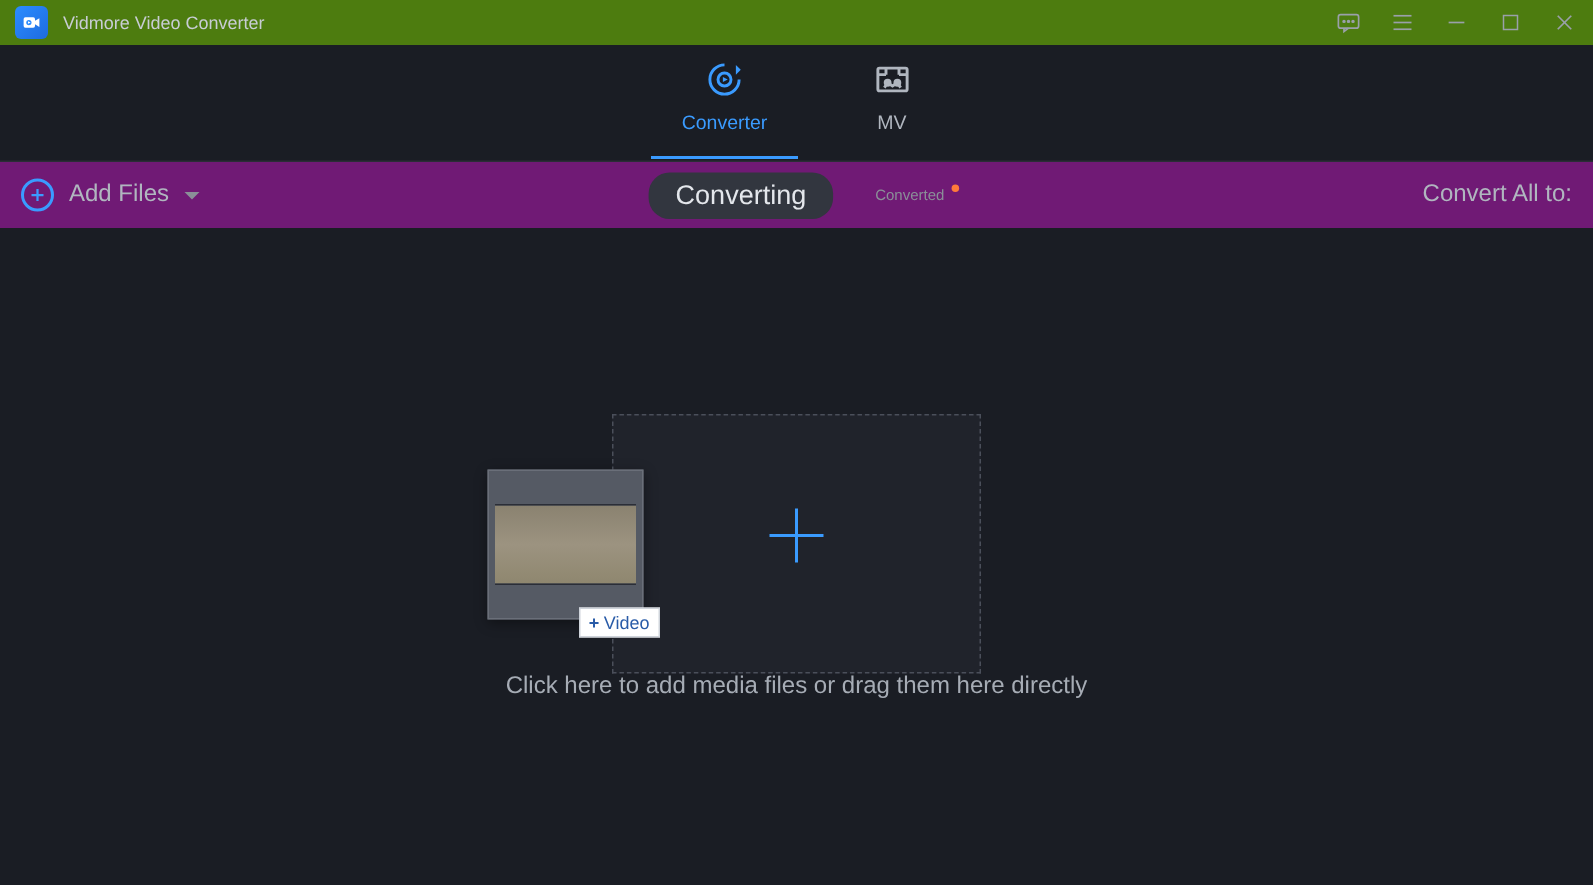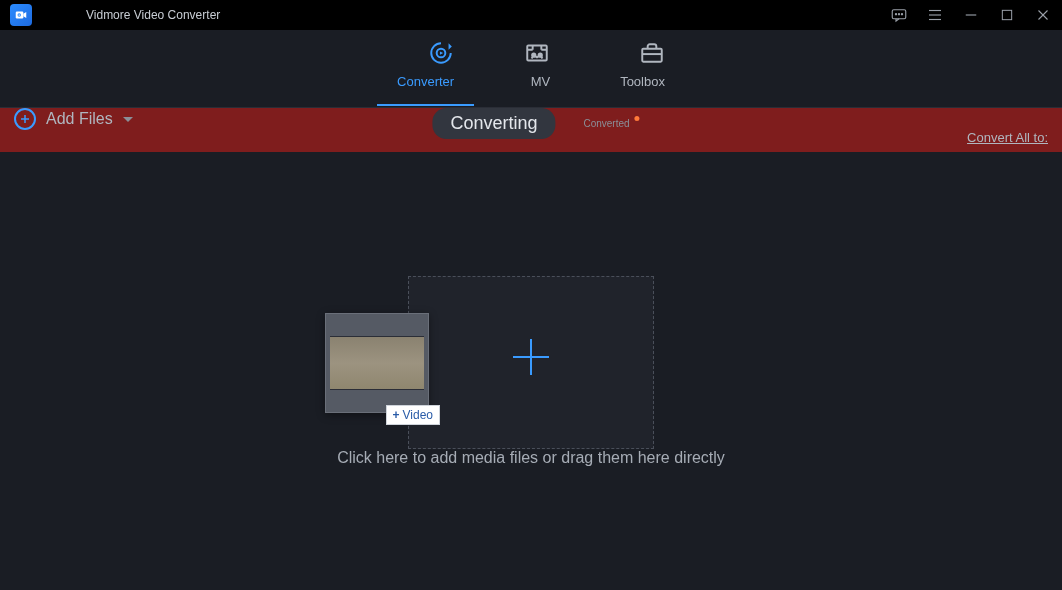--- a/index.html
+++ b/index.html
@@ -9,22 +9,21 @@
   background: #1a1d24;
   font-family: -apple-system, BlinkMacSystemFont, "Segoe UI", Arial, sans-serif;
   color: #b0b6bf;
   overflow: hidden;
 }
 .titlebar {
   height: 30px;
   display: flex;
   align-items: center;
   padding: 10px 10px;
-  background: #000000;
-  gap: 44px;
+  background: #4d7c0f;
 }
 .app-logo {
   width: 22px;
   height: 22px;
   background: linear-gradient(135deg, #2b8cff, #1e6be0);
   border-radius: 4px;
   display: flex;
   align-items: center;
   justify-content: center;
   margin-right: 10px;
@@ -50,21 +49,21 @@
   height: 78px;
   display: flex;
   align-items: center;
   justify-content: center;
   gap: 70px;
   border-bottom: 1px solid #2a2d36;
 }
 .nav-item {
   display: flex;
   flex-direction: column;
-  align-items: flex-end;
+  align-items: center;
   gap: 8px;
   cursor: pointer;
   padding-bottom: 8px;
   position: relative;
 }
 .nav-item.active { color: #3a9bff; }
 .nav-item.active::after {
   content: "";
   position: absolute;
   bottom: -9px;
@@ -77,24 +76,23 @@
   width: 26px;
   height: 26px;
   display: flex;
   align-items: center;
   justify-content: center;
 }
 .nav-label { font-size: 13px; }
 .toolbar {
   height: 44px;
   display: flex;
-  align-items: flex-start;
+  align-items: center;
   padding: 0 14px;
-  background: #7f1d1d;
-  flex-direction: column;
+  background: #701a75;
 }
 .add-files {
   display: flex;
   align-items: center;
   gap: 10px;
   cursor: pointer;
   color: #b0b6bf;
 }
 .plus-circle {
   width: 22px;
@@ -144,22 +142,21 @@
   border-radius: 50%;
   position: absolute;
   top: -2px;
   right: -10px;
 }
 .toolbar-right {
   margin-left: auto;
   display: flex;
   align-items: center;
   gap: 6px;
-  font-size: 13px;
-  text-decoration: underline;
+  font-size: 16px;
 }
 .format-select {
   background: #2b2e37;
   border-radius: 3px;
   padding: 5px 12px;
   display: flex;
   align-items: center;
   gap: 30px;
   cursor: pointer;
   color: #c8cdd4;
@@ -302,30 +299,20 @@
       <svg width="26" height="26" viewBox="0 0 24 24" fill="none" stroke="#b0b6bf" stroke-width="1.8">
           <rect x="3" y="5" width="18" height="14" rx="1"></rect>
           <path d="M3 9 L8 9 M8 5 L8 9 M21 9 L16 9 M16 5 L16 9"></path>
           <circle cx="9" cy="14" r="1.5" fill="#b0b6bf"></circle>
           <circle cx="15" cy="14" r="1.5" fill="#b0b6bf"></circle>
           <path d="M7 17 L9 14 L12 16 L15 14 L17 17"></path>
         </svg>
     </div>
     <div class="nav-label">MV</div>
   </div>
-  <div class="nav-item">
-    <div class="nav-icon">
-      <svg width="26" height="26" viewBox="0 0 24 24" fill="none" stroke="#b0b6bf" stroke-width="1.8">
-          <rect x="3" y="8" width="18" height="12" rx="1"></rect>
-          <path d="M8 8 V6 a2 2 0 0 1 2-2 h4 a2 2 0 0 1 2 2 V8"></path>
-          <line x1="3" y1="13" x2="21" y2="13"></line>
-        </svg>
-    </div>
-    <div class="nav-label">Toolbox</div>
-  </div>
 </div>
 
 <div class="toolbar">
   <div class="add-files">
     <div class="plus-circle">
       <svg width="12" height="12" viewBox="0 0 24 24" stroke="#3a9bff" stroke-width="3">
           <line x1="12" y1="4" x2="12" y2="20"></line>
           <line x1="4" y1="12" x2="20" y2="12"></line>
         </svg>
     </div>

